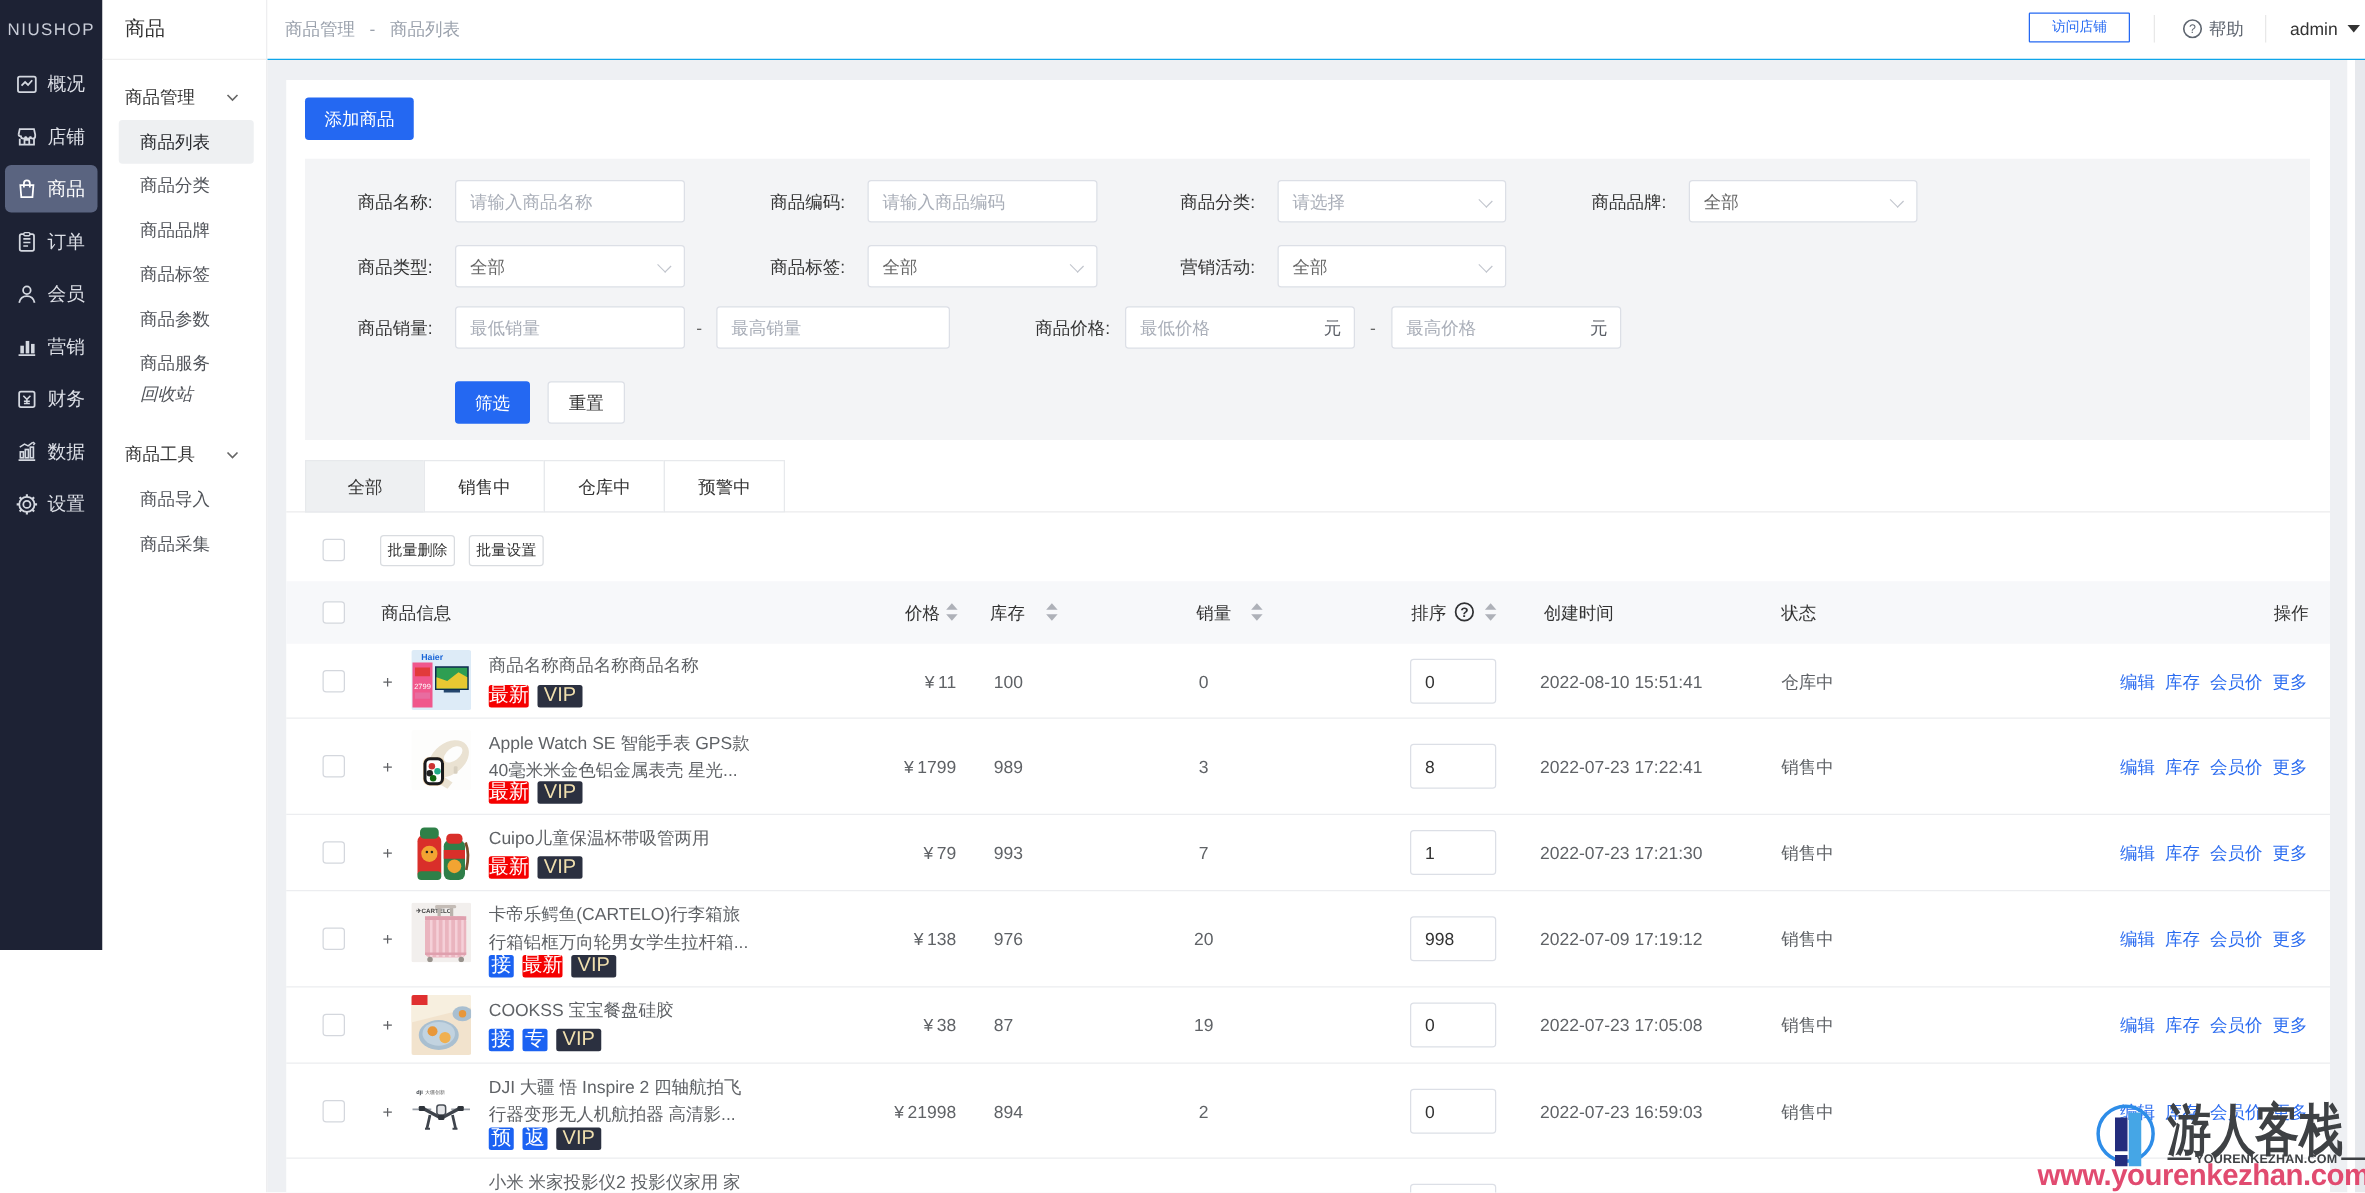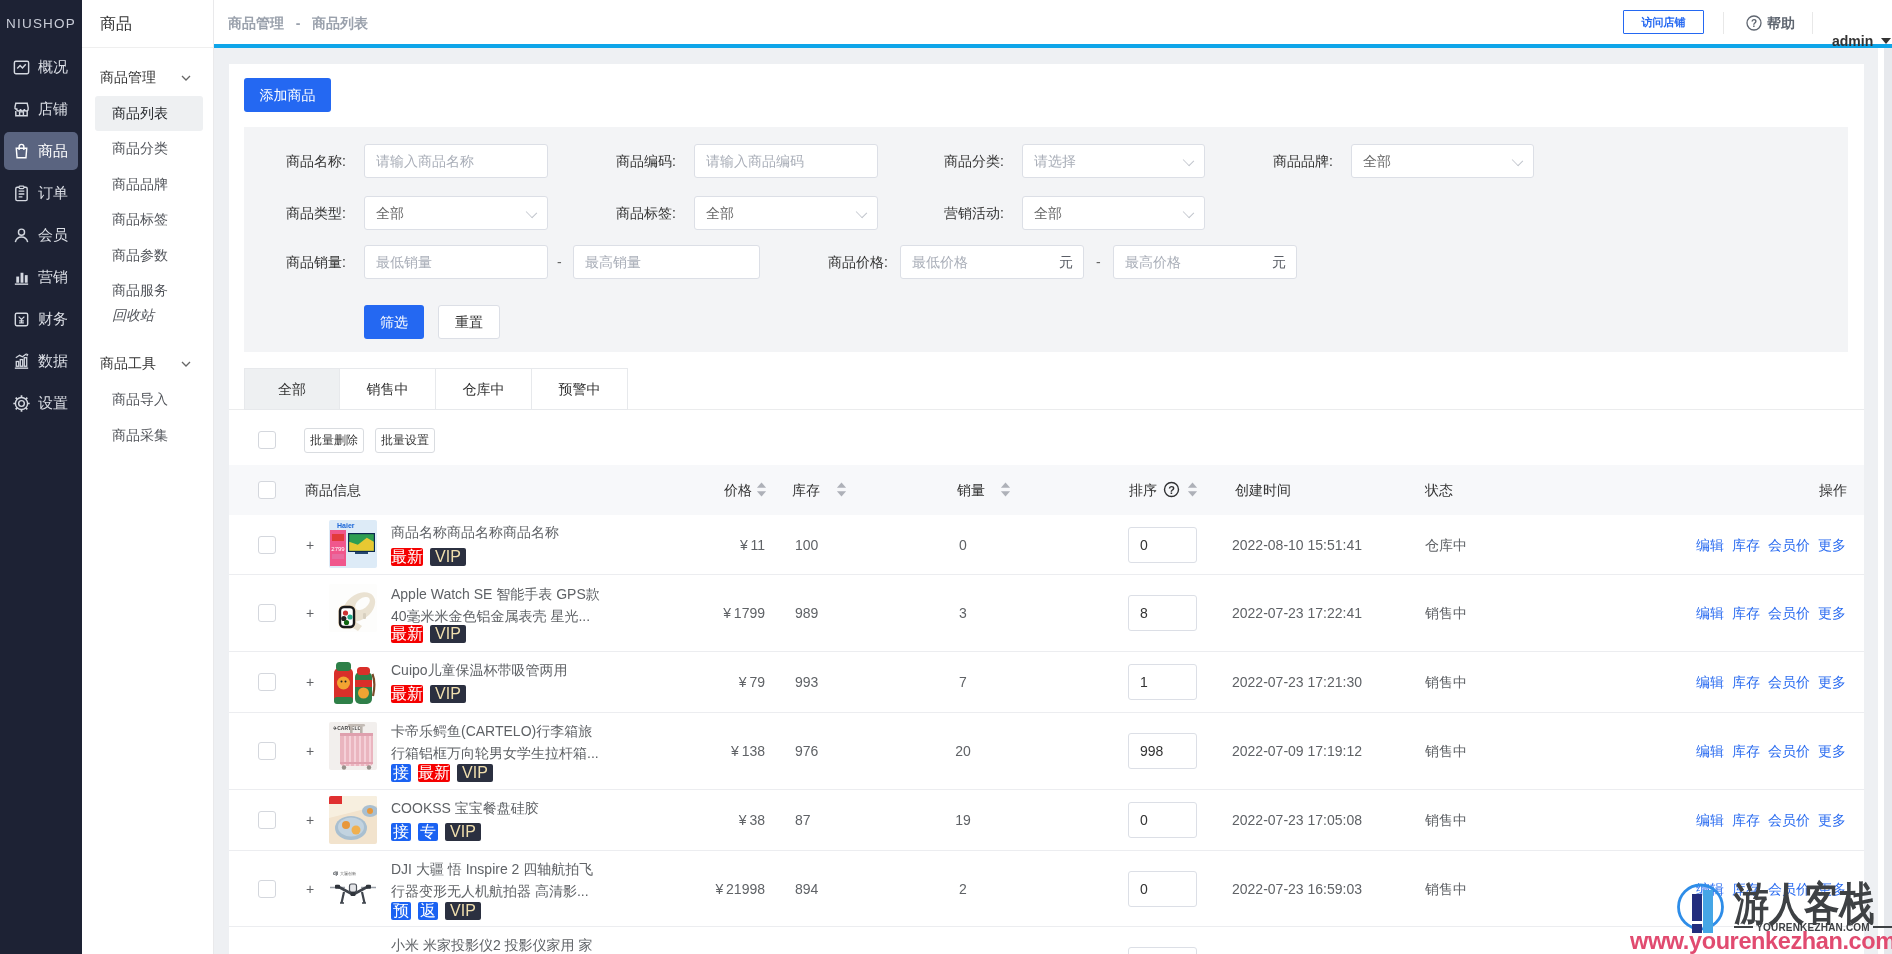--- a/index.html
+++ b/index.html
@@ -1,36 +1,36 @@
 <!DOCTYPE html>
 <html><head><meta charset="utf-8">
 <style>
 *{margin:0;padding:0;box-sizing:border-box;font-family:"Liberation Sans",sans-serif;}
 html,body{width:1892px;height:954px;overflow:hidden;background:#fff;position:relative;}
 .abs{position:absolute;}
 
-#lsb{position:absolute;left:0;top:0;width:82px;height:954px;background:#1d2234;}
+#lsb{position:absolute;left:0;top:0;width:82px;height:760px;background:#1d2234;}
 #logo{position:absolute;left:0;top:0;width:82px;height:47px;line-height:47px;text-align:center;color:#c9cdd8;font-size:13.5px;letter-spacing:1.2px;font-weight:normal;}
 .litem{position:absolute;left:4px;width:74px;height:38px;border-radius:5px;color:#dcdfe6;font-size:15px;display:flex;align-items:center;padding-left:8px;}
 .litem svg{margin-right:7px;}
 .litem.sel{background:#5a6480;color:#fff;}
 
 #ssb{position:absolute;left:82px;top:0;width:132px;height:954px;background:#fff;border-right:1px solid #e9e9eb;}
 #ssbtitle{position:absolute;left:0;top:0;height:48px;line-height:48px;font-size:16px;color:#333;width:131px;padding-left:18px;border-bottom:1px solid #efefef;}
 .sparent{position:absolute;left:18px;font-size:14px;color:#333;height:20px;line-height:20px;width:96px;}
 .schild{position:absolute;left:13px;width:108px;height:35px;line-height:35px;border-radius:3px;font-size:14px;color:#51545a;padding-left:17px;}
 .schild.sel{background:#eef0f2;color:#26282c;}
 .chev{position:absolute;right:4px;top:5px;}
 
-#topbar{position:absolute;left:214px;top:0;width:1678px;height:48px;background:#fff;border-bottom:4px solid #0ea5e9;font-weight:bold;}
+#topbar{position:absolute;left:214px;top:0;width:1678px;height:48px;background:#fff;border-bottom:1px solid #0ea5e9;}
 #crumb{position:absolute;left:14px;top:0;height:47px;line-height:47px;color:#9aa1ac;font-size:14px;}
 #visit{position:absolute;left:1409px;top:10px;width:81px;height:24px;border:1px solid #2468f2;border-radius:1px;color:#2468f2;font-size:11px;text-align:center;line-height:22px;}
 .vsep{position:absolute;top:12px;width:1px;height:22px;background:#e8e8e8;}
 #help{position:absolute;left:1532px;top:0;height:47px;line-height:47px;color:#5f6670;font-size:14px;}
-#admin{position:absolute;left:1618px;top:18px;height:47px;line-height:47px;color:#333;font-size:14px;}
+#admin{position:absolute;left:1618px;top:0;height:47px;line-height:47px;color:#333;font-size:14px;}
 
 #content{position:absolute;left:214px;top:48px;width:1664px;height:906px;background:#eef0f3;}
 #card{position:absolute;left:15px;top:16px;width:1635px;height:890px;background:#fff;}
 #addbtn{position:absolute;left:15px;top:14px;width:87px;height:34px;background:#2468f2;color:#fff;font-size:14px;text-align:center;line-height:34px;border-radius:3px;}
 #filter{position:absolute;left:15px;top:63px;width:1604px;height:225px;background:#f3f4f6;}
 .flabel{position:absolute;height:34px;line-height:34px;font-size:14px;color:#333;text-align:right;width:80px;}
 .finput{position:absolute;height:34px;background:#fff;border:1px solid #dcdfe6;border-radius:3px;font-size:14px;line-height:32px;padding-left:11px;color:#666;}
 .finput .ph{color:#a9aeb8;}
 .fsel:after{content:"";position:absolute;right:11px;top:13px;width:8px;height:8px;border-right:1.5px solid #c0c4cc;border-bottom:1.5px solid #c0c4cc;transform:rotate(45deg) scaleY(0.8);transform-origin:center;margin-top:-2px;}
 .yuan{position:absolute;right:10px;top:0;color:#5a5e66;}

